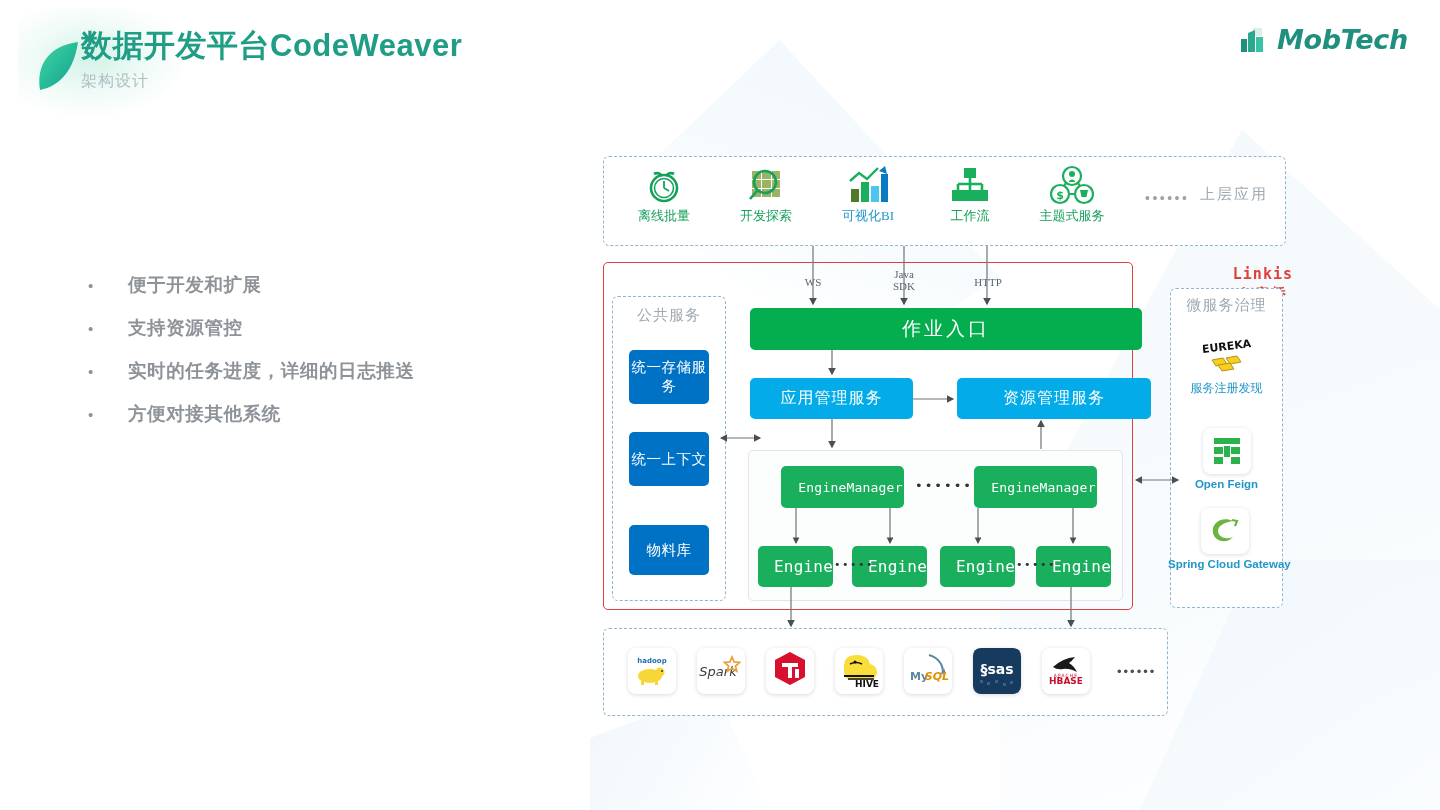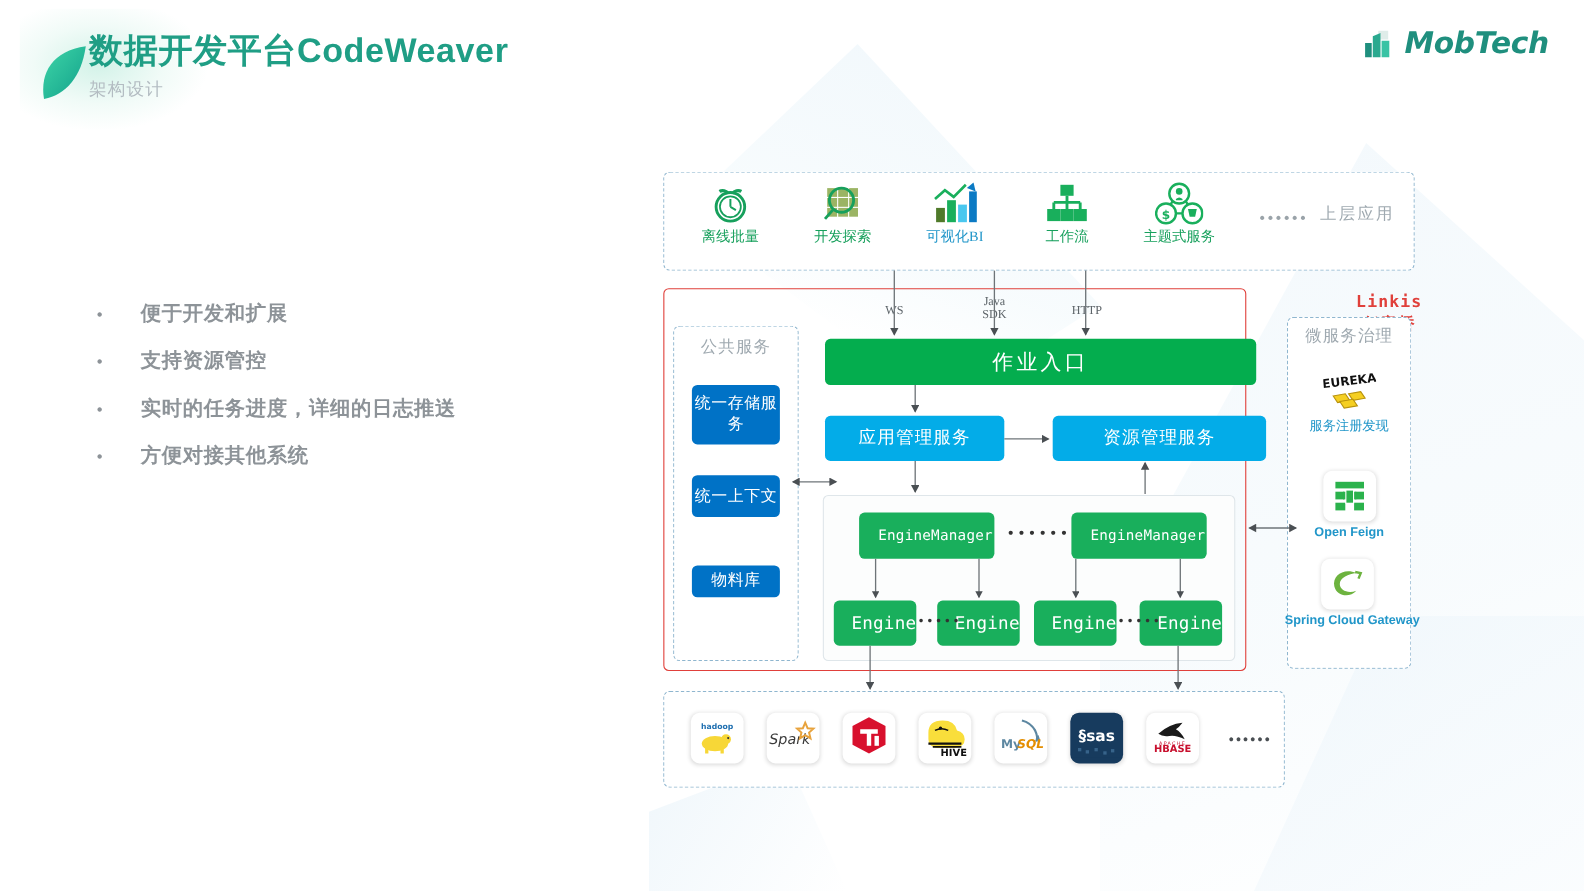--- a/index.html
+++ b/index.html
@@ -187,22 +187,22 @@
     border-radius: 5px;
     color: #ffffff;
     font-family: "Liberation Serif", "DejaVu Serif", serif;
     font-size: 14.5px;
     line-height: 19px;
     display: flex; align-items: center; justify-content: center;
     text-align: center;
     letter-spacing: .5px;
   }
   .chip-1 { left: 29px; top: 200px; height: 54px; }
-  .chip-2 { left: 29px; top: 282px; height: 38px; }
-  .chip-3 { left: 29px; top: 364px; height: 29px; text-align: right; }
+  .chip-2 { left: 29px; top: 282px; height: 54px; }
+  .chip-3 { left: 29px; top: 375px; height: 50px; text-align: right; }
 
   
   .entry-bar {
     position: absolute; left: 150px; top: 158px; width: 392px; height: 42px;
     background: #04ad4e; border-radius: 5px;
     color: #fff;
     font-family: "Liberation Serif", "DejaVu Serif", serif;
     font-size: 19px; letter-spacing: 3px;
     display: flex; align-items: center; justify-content: center;
   }

